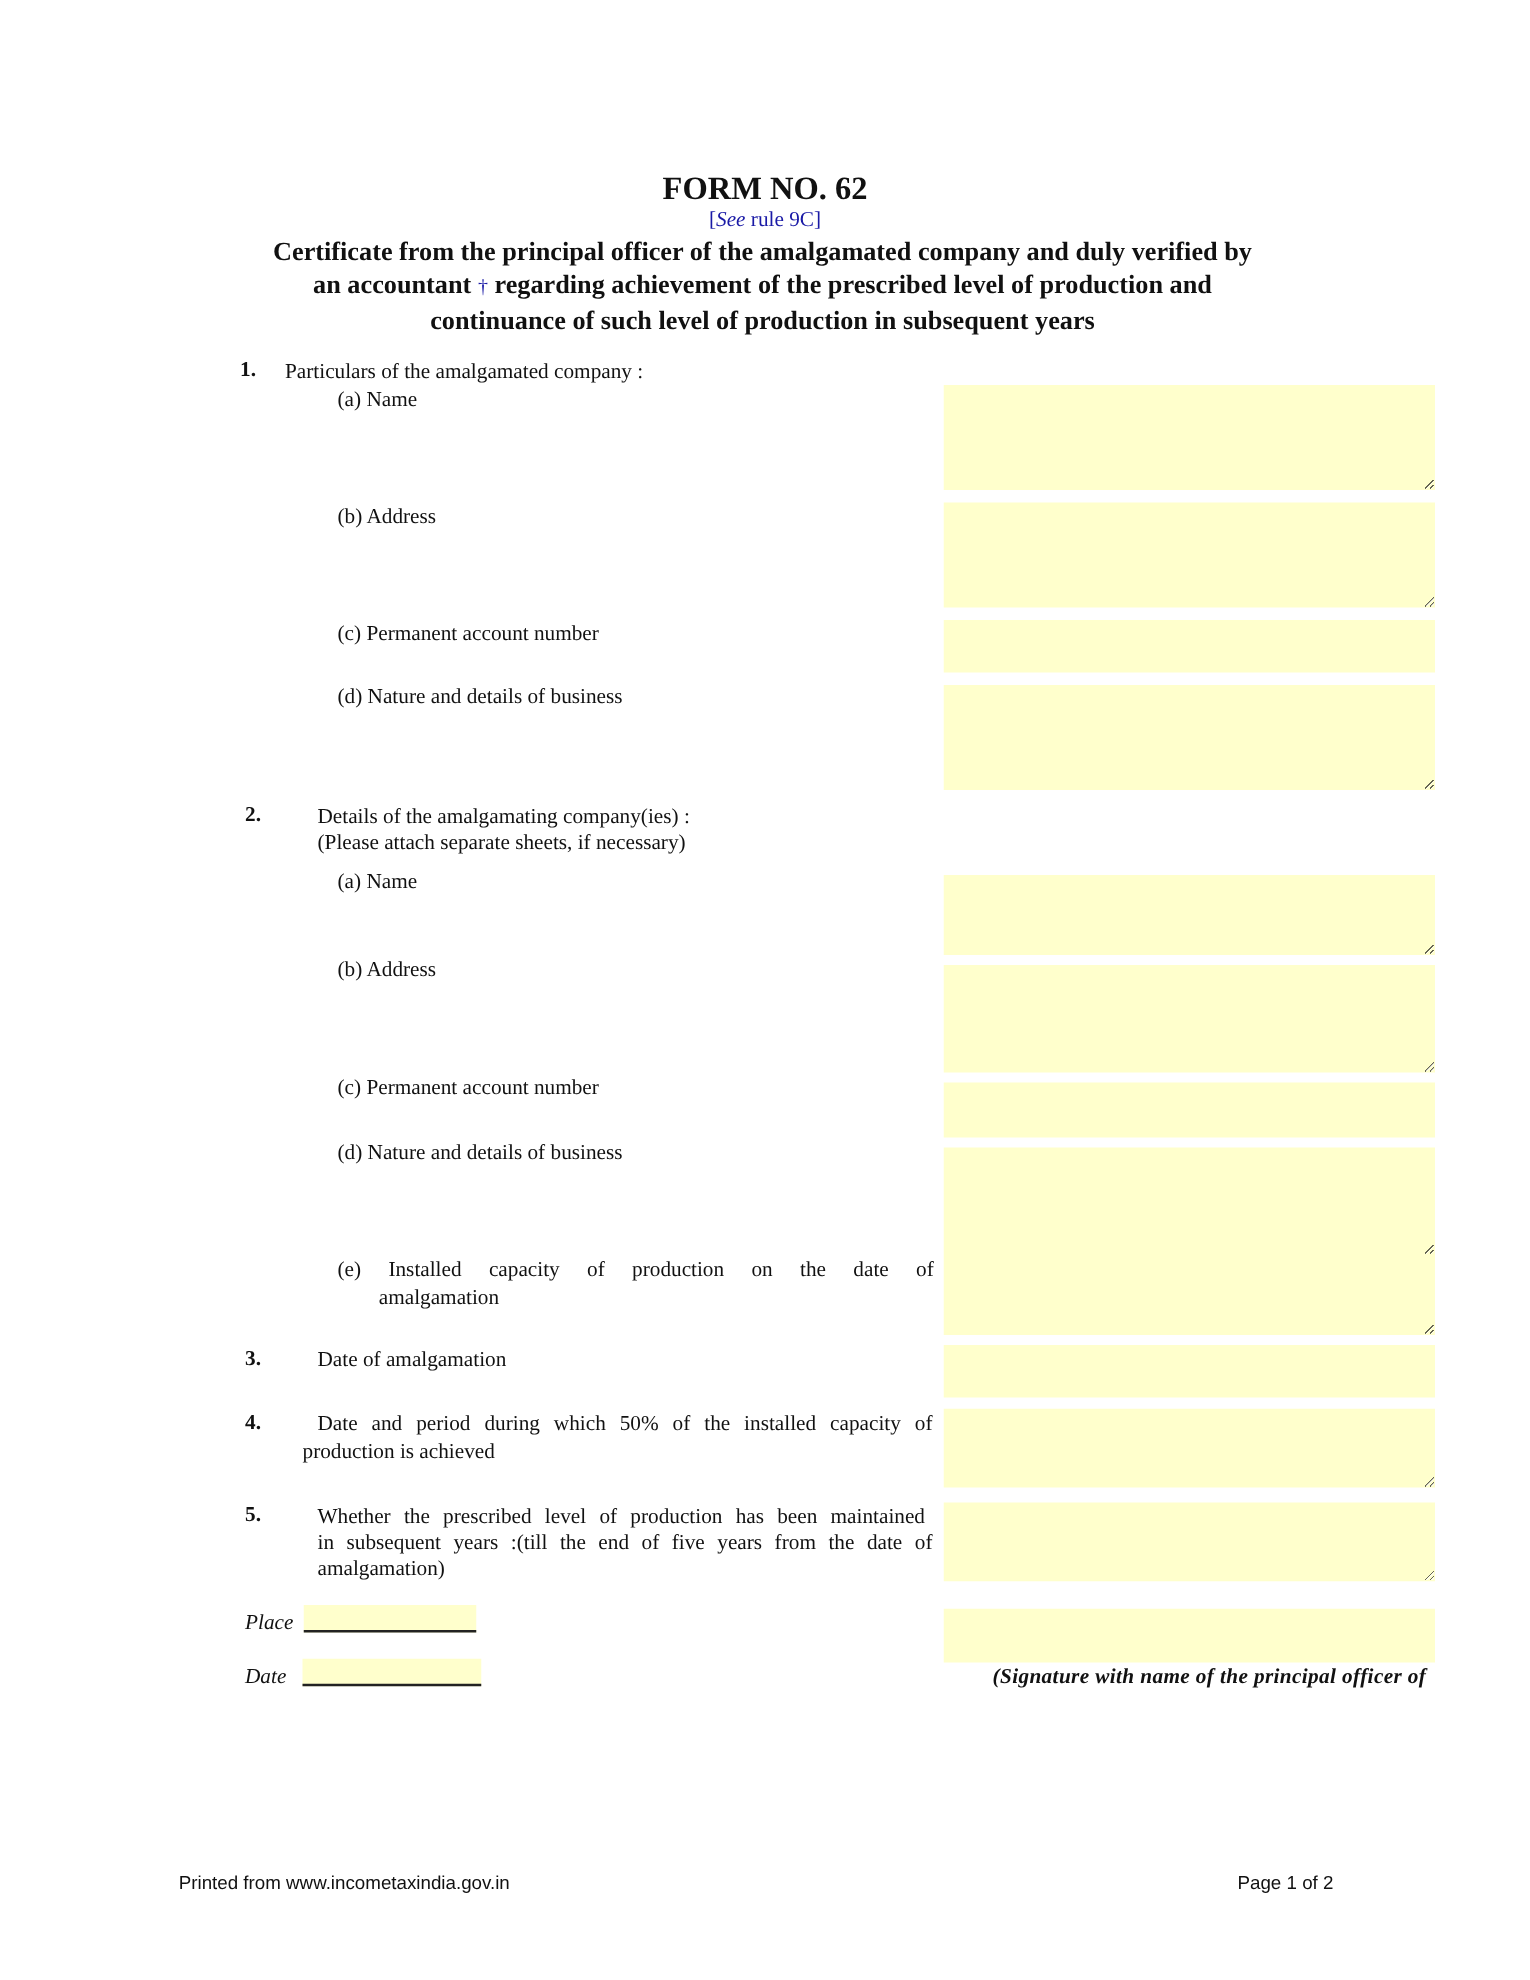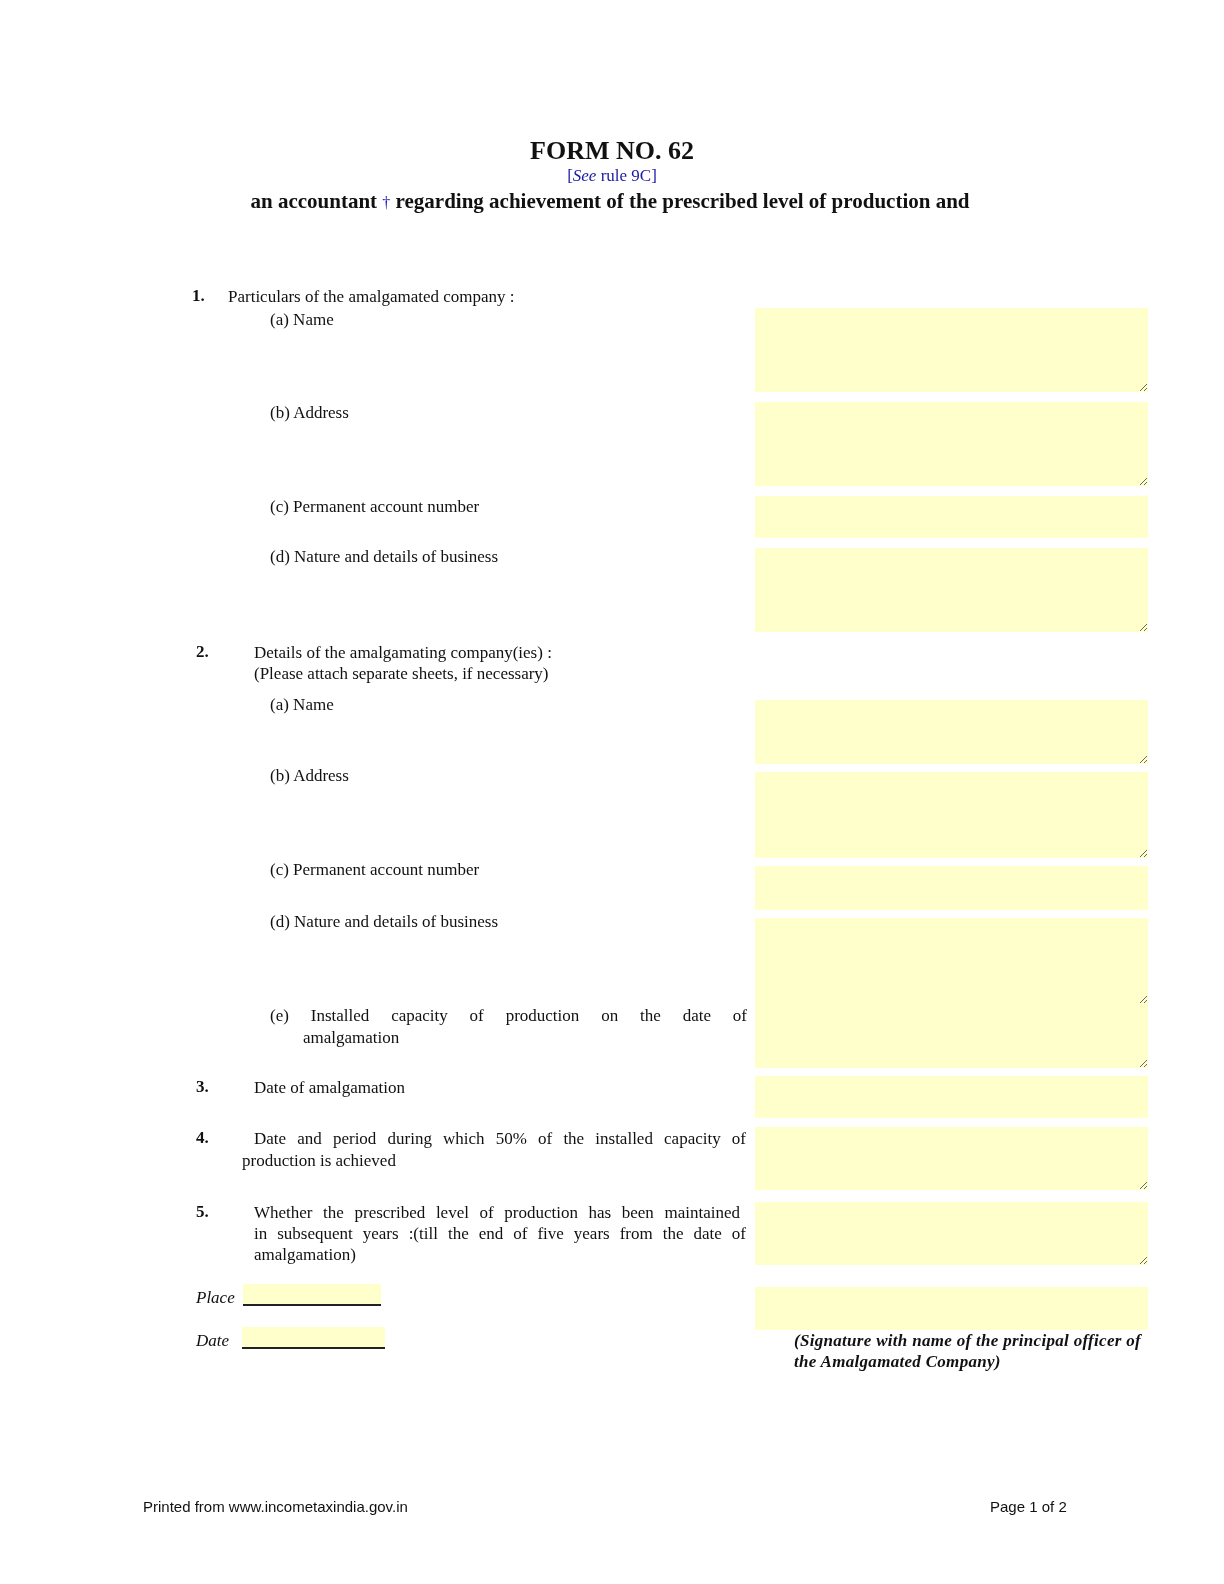--- a/index.html
+++ b/index.html
@@ -20,21 +20,23 @@
   .italic { font-style:italic; }
   .footer { font-family:"Liberation Sans", sans-serif; font-size:15px; top:1498px; }
   .sig { left:794px; width:393px; top:1330px; font-size:17px; font-style:italic; line-height:21px; letter-spacing:0.3px;font-weight:bold; }
 </style>
 </head>
 <body>
 
 <div class="abs title">FORM NO. 62</div>
 <div class="abs rule"><span>[</span><i>See</i><span> rule 9C]</span></div>
 <div class="abs heading">
+  <div>Certificate from the principal officer of the amalgamated company and duly verified by</div>
   <div><span>an accountant</span> <span class="dagger">†</span><span> regarding achievement of the prescribed level of production and</span></div>
+  <div>continuance of such level of production in subsequent years</div>
 </div>
 
 <div class="abs num" style="left:192px; top:286px;">1.</div>
 <div class="abs lbl" style="left:228px; top:286px;">Particulars of the amalgamated company :</div>
 <div class="abs lbl" style="left:270px; top:309px;">(a) Name</div>
 <textarea class="field" style="top: 308px; height: 84px;"></textarea>
 <div class="abs lbl" style="left:270px; top:402px;">(b) Address</div>
 <textarea class="field" style="top: 402px; height: 84px;"></textarea>
 <div class="abs lbl" style="left:270px; top:496px;">(c) Permanent account number</div>
 <input class="field" style="top: 496px; height: 42px;" value="">
@@ -72,17 +74,16 @@
 <textarea class="field" style="top: 1202px; height: 63px;"></textarea>
 
 <div class="abs lbl italic" style="left:196px; top:1287px;">Place</div>
 <input class="small-field" style="left: 243px; top: 1284px; width: 138px; height: 20px;" value="">
 <div class="abs lbl italic" style="left:196px; top:1330px;">Date</div>
 <input class="small-field" style="left: 242px; top: 1327px; width: 143px; height: 20px;" value="">
 
 <input class="field" style="top: 1287px; height: 43px;" value="">
 <div class="abs sig">
   <div>(Signature with name of the principal officer of</div>
-  <div>the Amalgamated Company)</div>
 </div>
 
 <div class="abs footer" style="left:143px;">Printed from www.incometaxindia.gov.in</div>
 <div class="abs footer" style="left:990px;">Page 1 of 2</div>
 
 </body></html>

